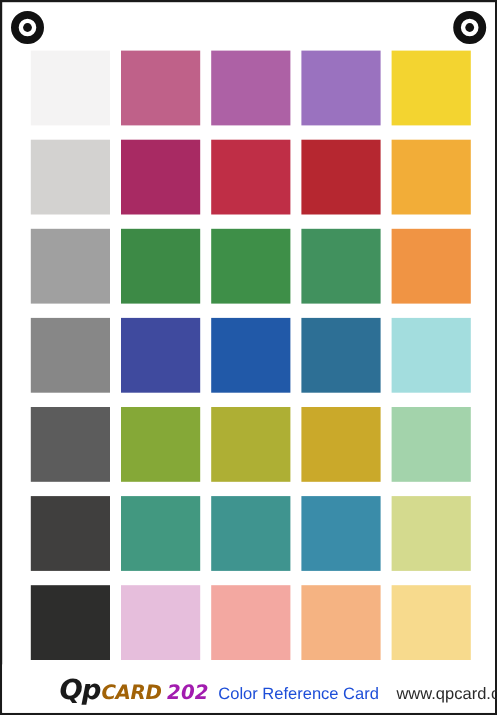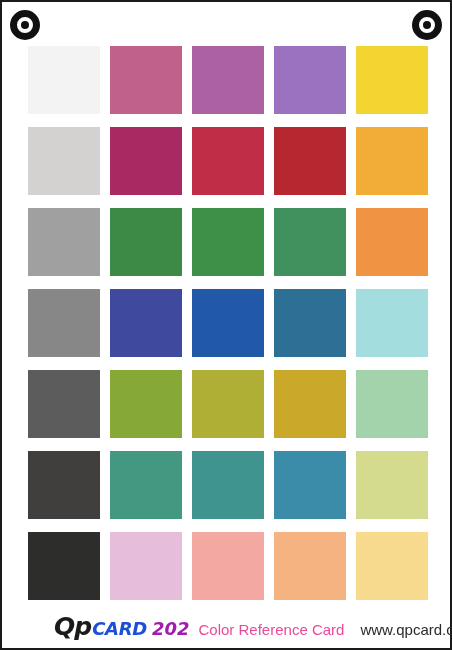--- a/index.html
+++ b/index.html
@@ -90,35 +90,35 @@
     font-size: 25px;
     letter-spacing: -1px;
     color: #1a1a1a;
   }
   .logo-card {
     font-family: "DejaVu Sans", sans-serif;
     font-weight: bold;
     font-style: italic;
     font-size: 18px;
     letter-spacing: -0.3px;
-    color: #1d4ed8;
+    color: #a16207;
     margin-left: 1px;
   }
   .logo-num {
     font-family: "DejaVu Sans", sans-serif;
     font-weight: bold;
     font-style: italic;
     font-size: 18px;
     color: #a21caf;
     margin-left: 5px;
   }
   .tagline {
     font-family: "Liberation Sans", sans-serif;
     font-size: 15px;
-    color: #ec4899;
+    color: #1d4ed8;
     margin-left: 9px;
   }
   .url {
     font-family: "Liberation Sans", sans-serif;
     font-size: 15px;
     color: #2a2a2a;
     margin-left: 16px;
   }
 </style>
 </head>

